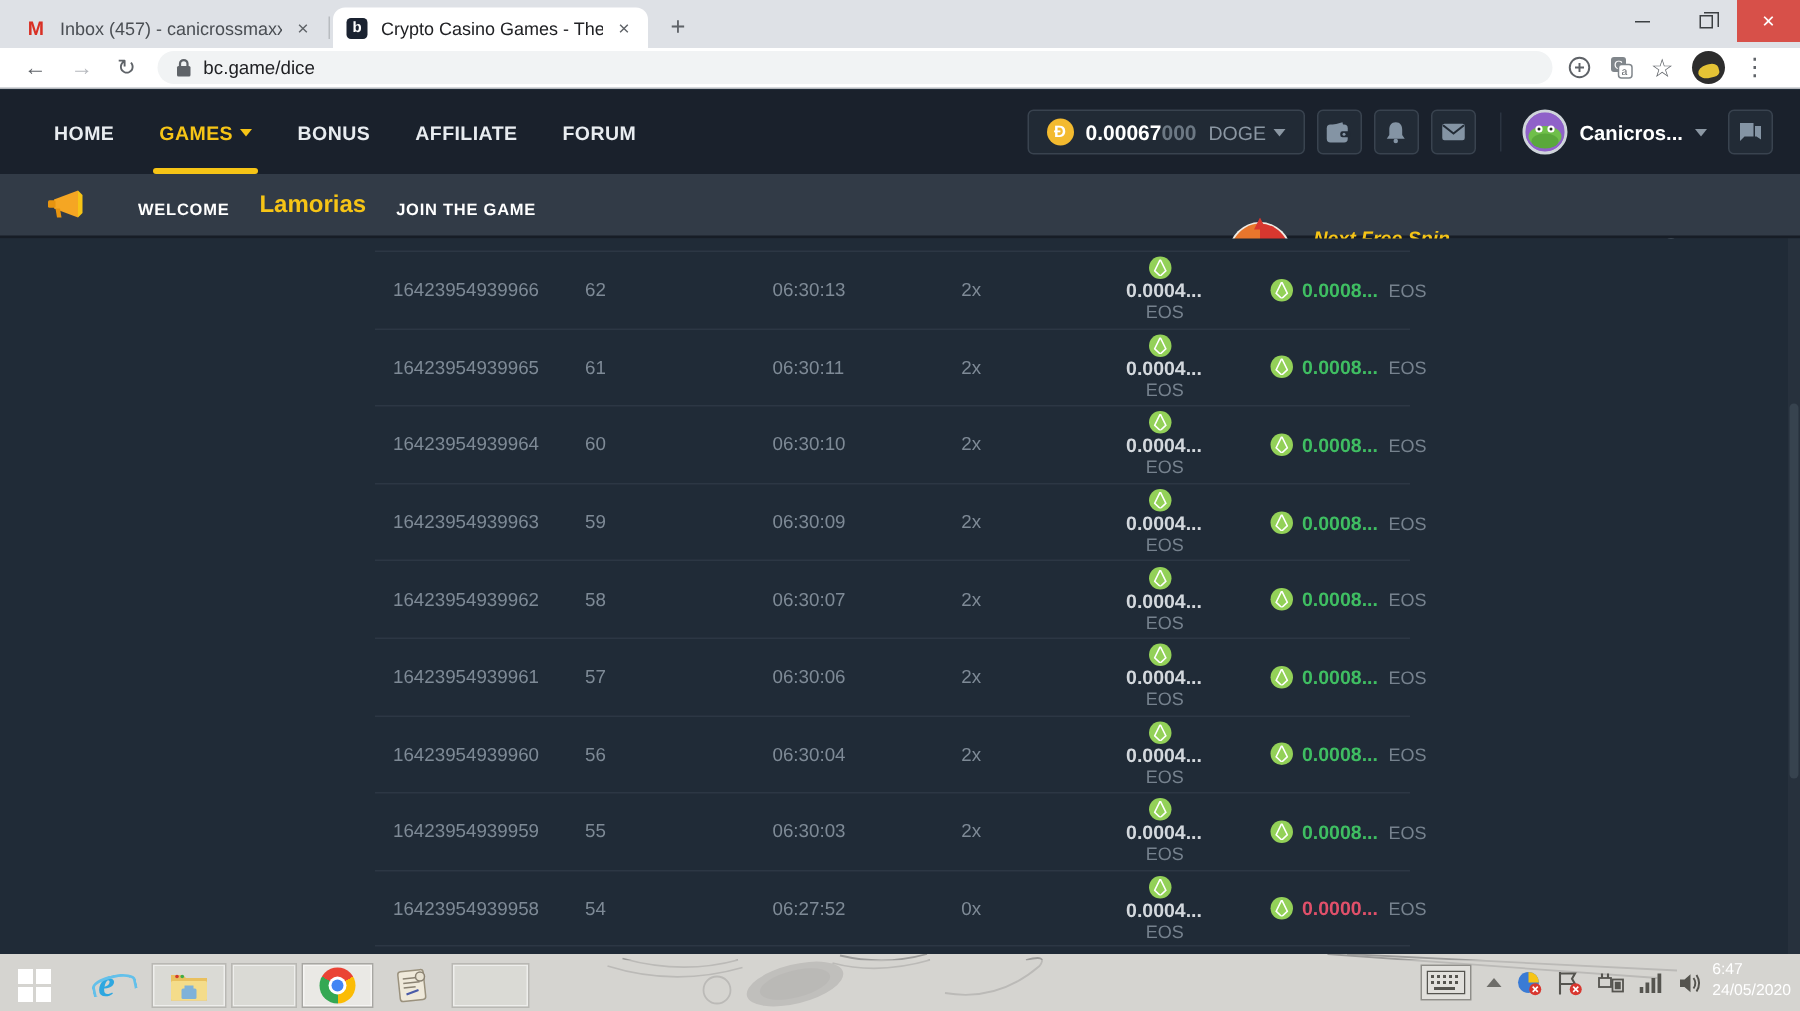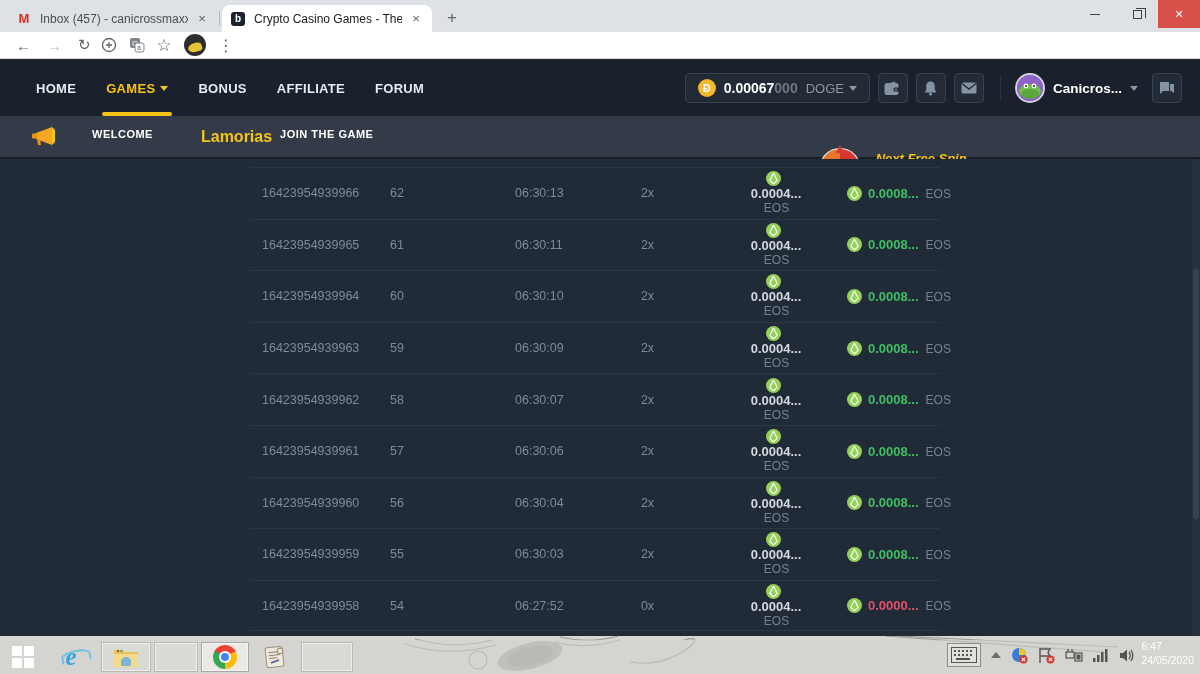--- a/index.html
+++ b/index.html
@@ -65,23 +65,23 @@
   .hdr-btn { width:30px; height:30px; border:1px solid #39434f; background:#222b36; border-radius:4px; margin-left:8px;
              display:flex; align-items:center; justify-content:center; }
   .hdr-divider { width:1px; height:26px; background:#2b3441; margin:0 14px 0 16px; }
   .user-avatar { width:30px; height:30px; border-radius:50%; border:2px solid #cfd5db; overflow:hidden; background:#8f62c9; }
   .user-name { color:#ffffff; font-size:13.5px; font-weight:bold; margin-left:8px; }
   .user-caret { margin-left:8px; }
   .chat-btn { margin-left:14px; margin-right:18px; }
 
   .banner { position:relative; height:43px; background:#323b47; border-bottom:2px solid #171d26; display:flex; align-items:center; }
   .megaphone { margin-left:30px; }
-  .welcome-wrap { margin-left:36px; display:flex; align-items:flex-start; gap:8px; }
+  .welcome-wrap { margin-left:36px; display:flex; align-items:flex-end; gap:20px; }
   .w-small { color:#ffffff; font-size:11px; font-weight:bold; letter-spacing:0.5px; }
-  .w-name { color:#f6c416; font-size:16px; font-weight:bold;margin-left:40px; }
+  .w-name { color:#f6c416; font-size:16px; font-weight:bold; }
   .banner-right { position:absolute; right:0; top:0; height:43px; display:flex; align-items:center;margin-top:30px; }
   .wheel { position:relative; top:2px; }
   .spin-col { margin-left:6px; display:flex; flex-direction:column; justify-content:center; }
   .spin-label { color:#f6c416; font-size:13px; font-weight:bold; font-style:italic; }
   .timer { display:flex; align-items:center; gap:3px; margin-top:3px; }
   .t-box { background:#1f2731; border-radius:3px; color:#fff; font-size:11px; font-weight:bold; padding:2px 4px; }
   .t-colon { color:#e8ecf0; font-size:11px; font-weight:bold; }
   .rank-wrap, .faq-wrap { display:flex; align-items:center; margin-left:38px; }
   .rank-star { color:#6e7e8e; font-size:19px; }
   .rank-label, .faq-label { color:#8b97a3; font-size:13px; font-weight:bold; margin-left:8px; }
@@ -159,20 +159,27 @@
       <div class="winbtn win-close">
           <span>✕</span>
         </div>
     </div>
   </div>
 
   <div class="toolbar">
     <span class="navicon">←</span>
     <span class="navicon disabled">→</span>
     <span class="navicon">↻</span>
+    <div class="addressbar">
+      <svg width="11" height="13" viewBox="0 0 11 13">
+        <rect x="1" y="5" width="9" height="7" rx="1" fill="#5f6368"></rect>
+        <path d="M3 5 V3.5 A2.5 2.5 0 0 1 8 3.5 V5" stroke="#5f6368" stroke-width="1.5" fill="none"></path>
+      </svg>
+      <span class="url">bc.game/dice</span>
+    </div>
     <div class="tb-right">
       <span class="tb-icon">
         <svg width="16" height="16" viewBox="0 0 16 16">
             <circle cx="8" cy="8" r="6.5" fill="none" stroke="#5f6368" stroke-width="1.3"></circle>
             <path d="M8 5v6M5 8h6" stroke="#5f6368" stroke-width="1.3"></path>
           </svg>
       </span>
       <span class="tb-icon">
         <svg width="16" height="16" viewBox="0 0 16 16">
             <rect x="1" y="1" width="10" height="10" rx="2" fill="#80868b"></rect>

